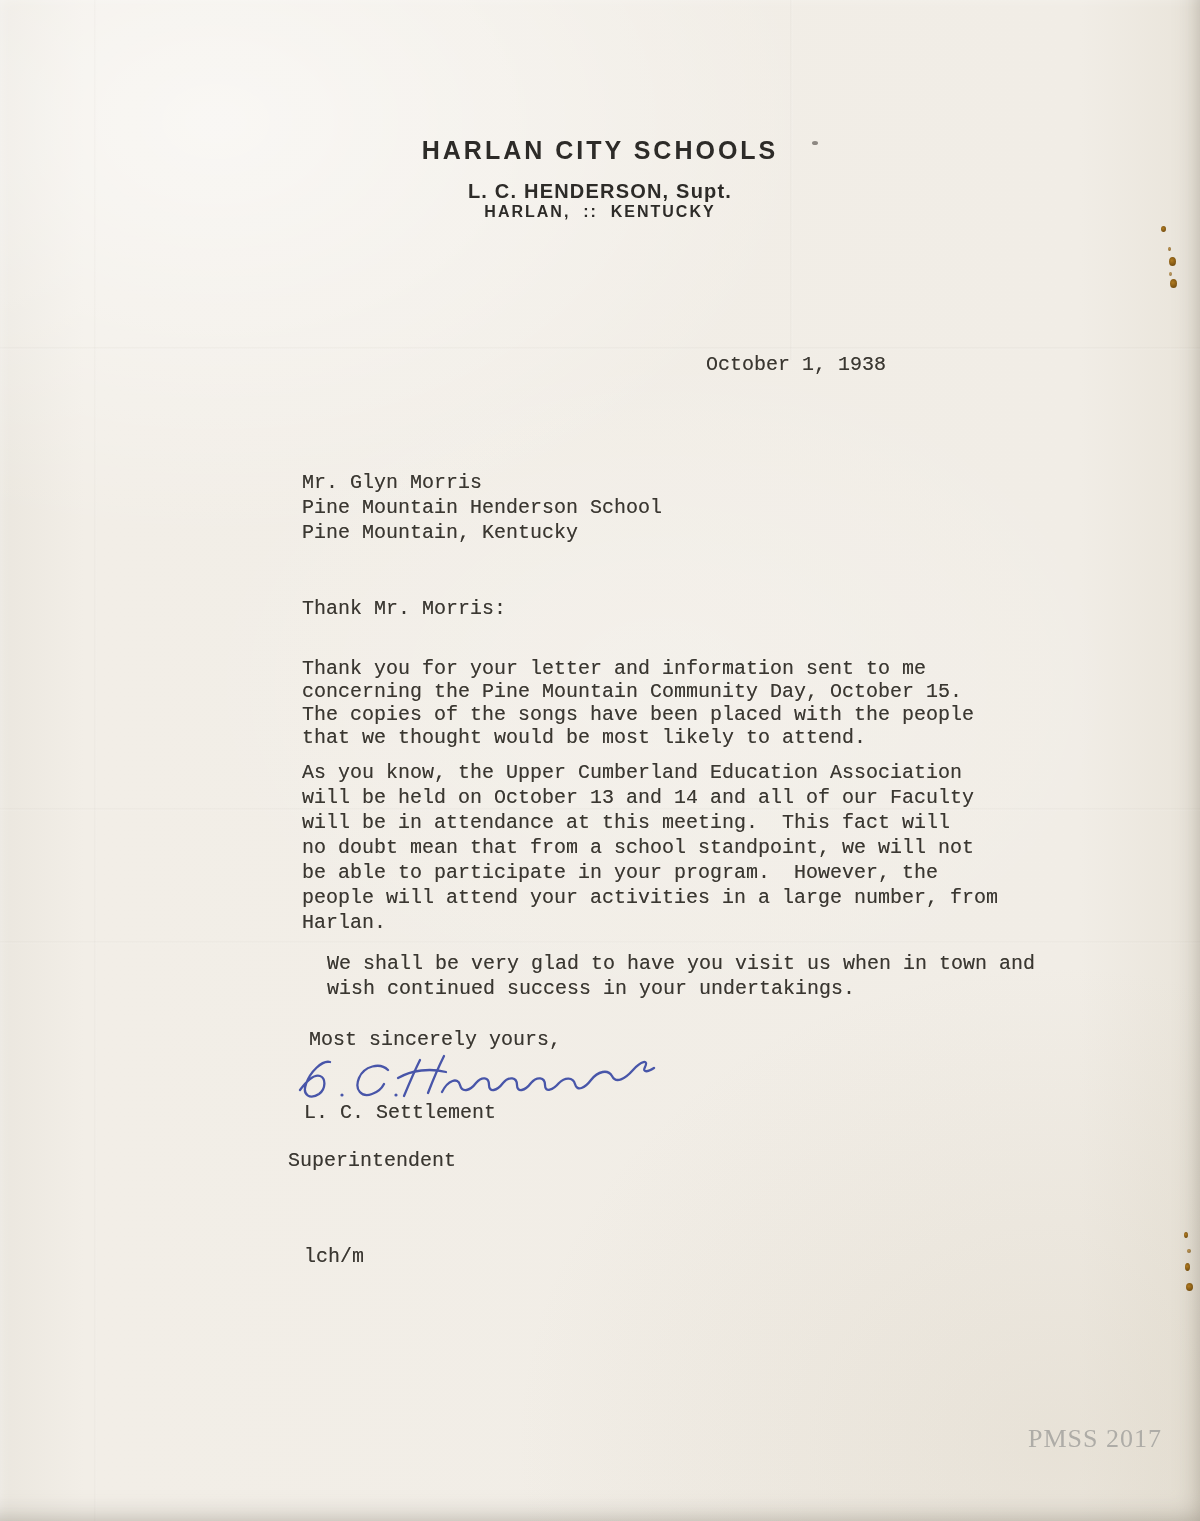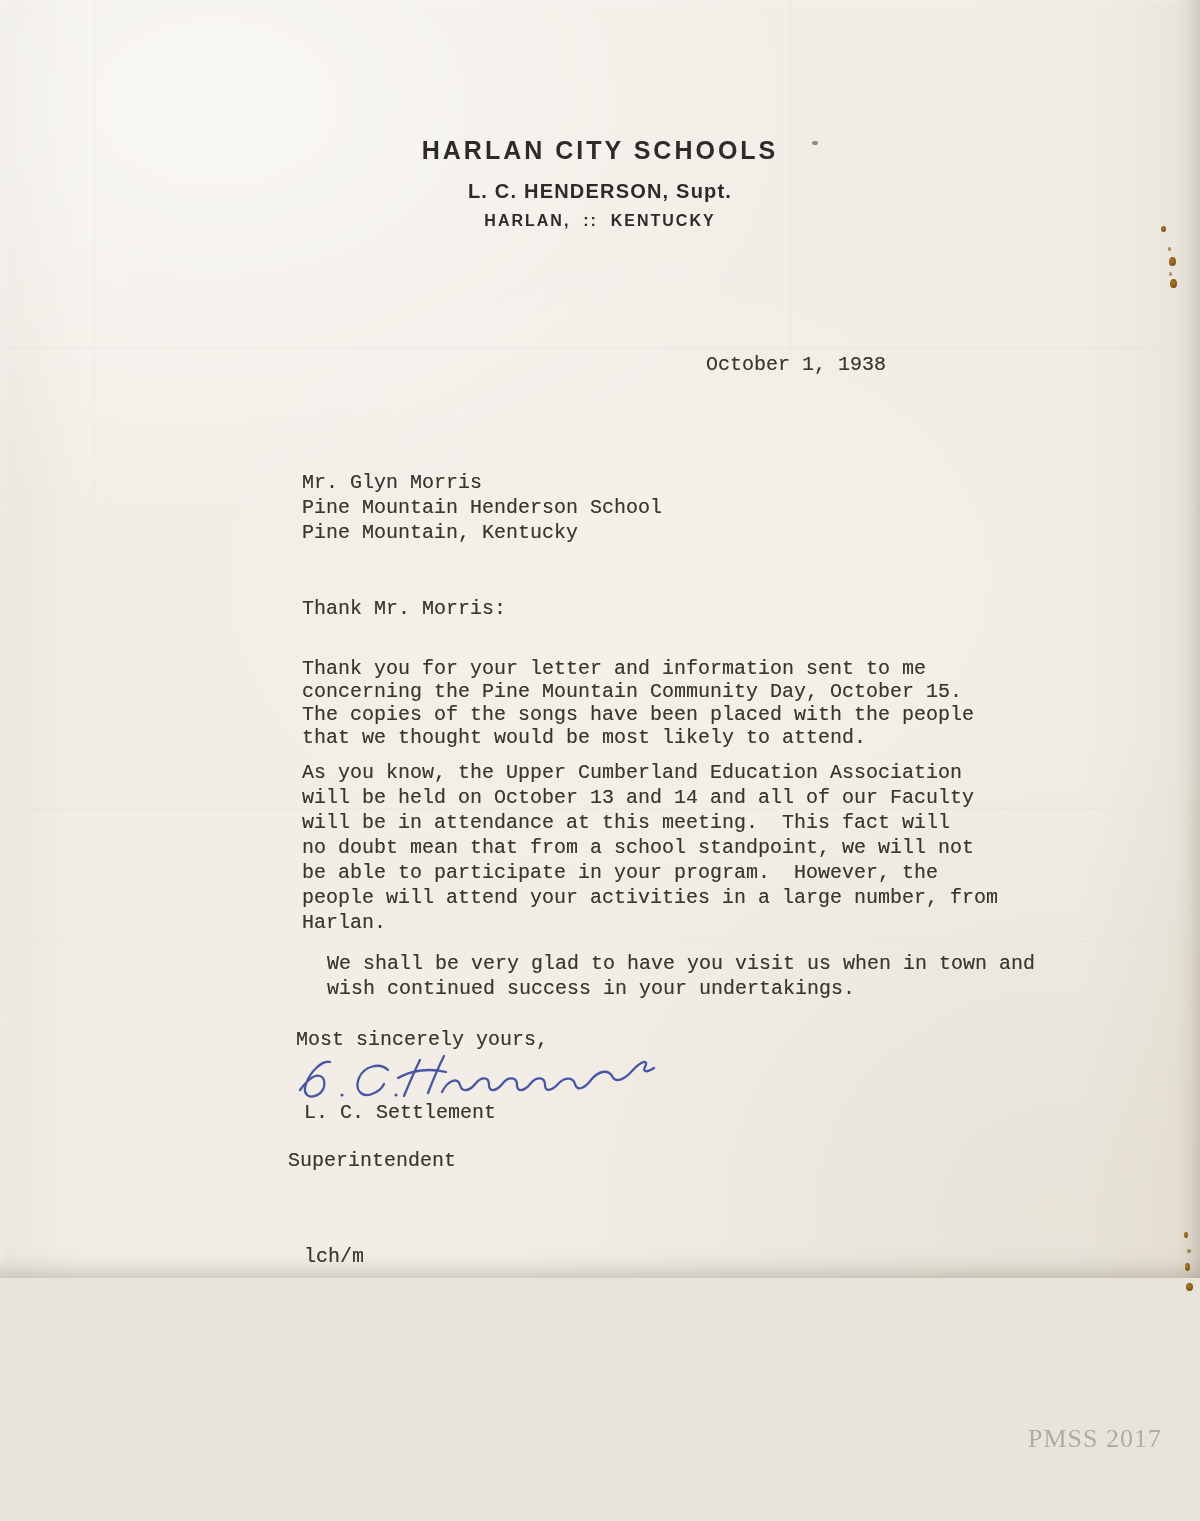--- a/index.html
+++ b/index.html
@@ -4,40 +4,40 @@
 <style>
   html,body{margin:0;padding:0;}
   body{
     width:1200px;height:1521px;
     background:#e8e4db;
     font-family:"Liberation Sans",sans-serif;
     overflow:hidden;
   }
   .page{
     position:relative;
-    width:1200px;height:1278px;
+    width:1200px;height:1521px;
     background:
       radial-gradient(1000px 700px at 18% 8%, rgba(255,255,255,0.55), rgba(255,255,255,0) 60%),
       radial-gradient(900px 800px at 88% 95%, rgba(198,186,162,0.22), rgba(198,186,162,0) 60%),
       radial-gradient(700px 500px at 55% 45%, rgba(255,255,255,0.18), rgba(255,255,255,0) 70%),
       linear-gradient(90deg, #ebe7df 0%, #f2eee7 7%, #f1ede6 90%, #e9e4da 100%);
   }
   
   .crease{position:absolute;pointer-events:none;}
   .crease.h{left:0;width:100%;height:3px;
     background:linear-gradient(180deg, rgba(120,110,95,0.10), rgba(255,255,255,0.25));}
   .crease.v{top:0;width:3px;
     background:linear-gradient(90deg, rgba(120,110,95,0.08), rgba(255,255,255,0.22));}
   .edge-shadow{position:absolute;inset:0;pointer-events:none;
     box-shadow:inset -14px -16px 28px -18px rgba(110,100,85,0.55), inset 6px 4px 18px -12px rgba(255,255,255,0.8);}
 
   .letterhead{position:absolute;top:136px;left:0;width:100%;text-align:center;color:#2d2b28;}
   .lh-title{font-size:25px;font-weight:bold;letter-spacing:3px;white-space:pre;}
   .lh-supt{margin-top:15px;font-size:20px;font-weight:bold;letter-spacing:1.2px;white-space:pre;}
-  .lh-loc{margin-top:9px;font-size:16px;font-weight:bold;letter-spacing:2px;white-space:pre;}
+  .lh-loc{margin-top:0;font-size:16px;font-weight:bold;letter-spacing:2px;white-space:pre;}
 
   .typed{
     position:absolute;
     font-family:"Liberation Mono","DejaVu Sans Mono",monospace;
     font-size:20px;line-height:25px;color:#3a3731;
     white-space:pre-wrap;
     text-shadow:0 0 0.6px rgba(58,55,49,0.55);
   }
   .p1{line-height:23px;}
 
@@ -87,21 +87,21 @@
   <div class="typed" style="left:302px;top:760px;">As you know, the Upper Cumberland Education Association
 will be held on October 13 and 14 and all of our Faculty
 will be in attendance at this meeting.  This fact will
 no doubt mean that from a school standpoint, we will not
 be able to participate in your program.  However, the
 people will attend your activities in a large number, from
 Harlan.</div>
   <div class="typed" style="left:301px;top:951px;margin-left:26px;">We shall be very glad to have you visit us when in town and
 wish continued success in your undertakings.</div>
 
-  <div class="typed" style="left:296px;top:1027px;">Most sincerely yours,</div>
+  <div class="typed" style="left:309px;top:1027px;">Most sincerely yours,</div>
 
   <div class="signature-wrap">
     <svg viewBox="0 0 372 60" role="img" aria-label="L. C. Henderson">
       <g fill="none" stroke="#3a49a4" stroke-width="2.3" stroke-linecap="round" stroke-linejoin="round" opacity="0.92">
 
         <path d="M38,16 C30,14 18,26 14,38 C10,49 18,54 27,48 C34,43 34,32 28,30 C22,28 14,36 8,44"></path>
         <circle cx="50" cy="49" r="1.6" fill="#3a49a4" stroke="none"></circle>
 
         <path d="M96,24 C88,16 72,20 67,32 C62,44 70,52 80,48 C86,46 90,42 92,38"></path>
         <circle cx="104" cy="49" r="1.6" fill="#3a49a4" stroke="none"></circle>

